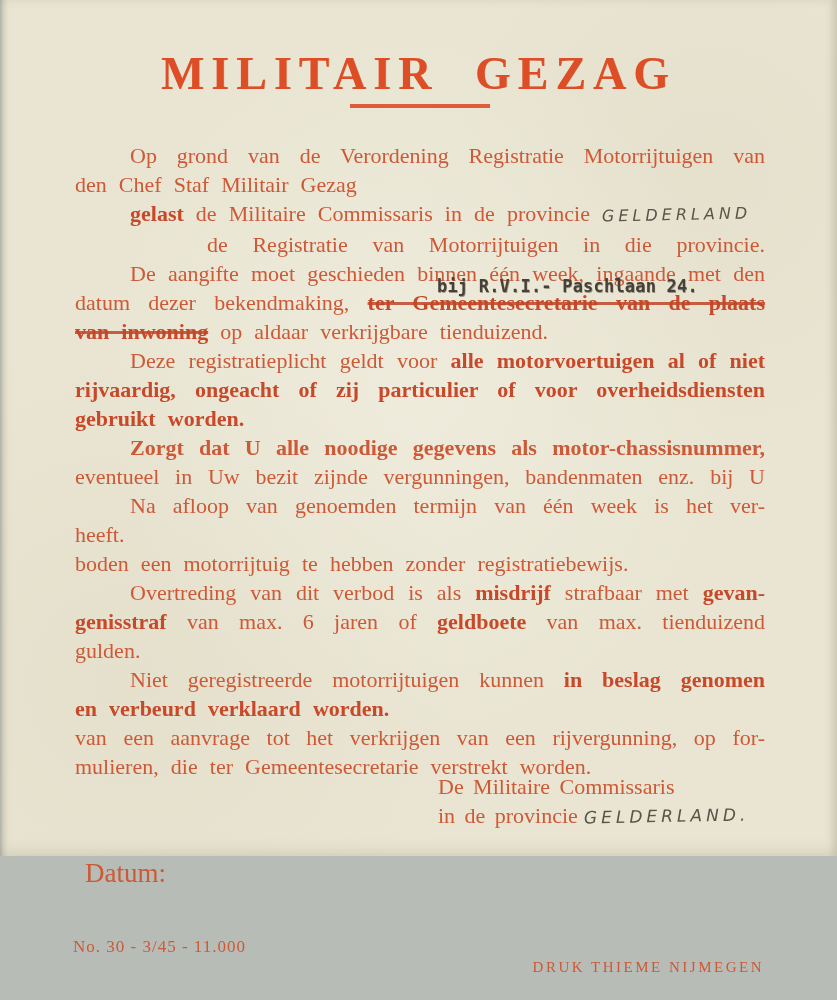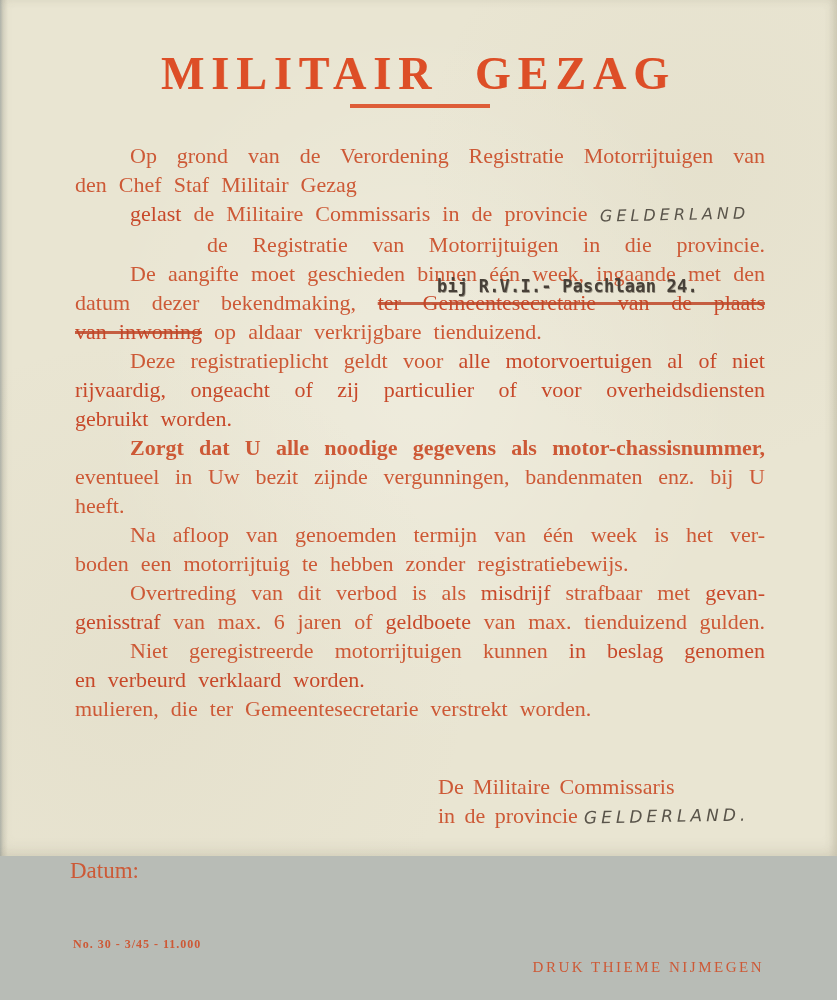--- a/index.html
+++ b/index.html
@@ -58,21 +58,21 @@
     top: 141px; left: 75px;
     width: 690px;
     font-size: 22px;
     line-height: 29px;
     color: var(--ink-red);
     word-spacing: 0.30em;
   }
   .line { min-height: 29px; white-space: normal; }
   .line.justify { text-align: justify; text-align-last: justify; }
   .seg-n { }
-  .seg-b, .seg-bs { font-weight: normal; color: var(--ink-red-bold); }
+  .seg-b, .seg-bs { font-weight: bold; color: var(--ink-red-bold); }
   .seg-bs {
     text-decoration: line-through;
     text-decoration-thickness: 2.5px;
     text-decoration-color: rgba(190,70,40,0.85);
   }
   .seg-h {
     font-family: "DejaVu Sans", sans-serif;
     font-style: italic;
     font-size: 16px;
     font-weight: normal;
@@ -108,31 +108,30 @@
     font-size: 17px;
     letter-spacing: 4px;
     color: var(--ink-hand);
     display: inline-block;
     transform: rotate(-1deg) translateY(-1px);
     margin-left: 6px;
   }
 
   .datum {
     position: absolute;
-    top: 858px; left: 70px;
-    font-size: 23px;
+    top: 858px; left: 85px;
+    font-size: 27px;
     color: var(--ink-red);
   }
   .print-no {
     position: absolute;
     top: 937px; left: 73px;
-    font-size: 12px;
+    font-size: 17px;
     letter-spacing: 1px;
     color: var(--ink-red);
-    font-weight: bold;
   }
   .printer {
     position: absolute;
     top: 959px; right: 73px;
     font-size: 15px;
     letter-spacing: 2.5px;
     color: var(--ink-red);
   }
 </style>
 </head>
@@ -150,27 +149,28 @@
       <div class="line" style="padding-left: 55px;"><span class="seg-b">gelast</span><span class="seg-n"> de Militaire Commissaris in de provincie </span><span class="seg-h">GELDERLAND</span></div>
       <div class="line justify" style="padding-left: 132px;"><span class="seg-n">de Registratie van Motorrijtuigen in die provincie.</span></div>
       <div class="line justify" style="padding-left: 55px;"><span class="seg-n">De aangifte moet geschieden binnen één week, ingaande met den</span></div>
       <div class="line justify"><span class="seg-n">datum dezer bekendmaking, </span><span class="seg-bs">ter Gemeentesecretarie van de plaats</span></div>
       <div class="line"><span class="seg-bs">van inwoning</span><span class="seg-n"> op aldaar verkrijgbare tienduizend.</span></div>
       <div class="line justify" style="padding-left: 55px;"><span class="seg-n">Deze registratieplicht geldt voor </span><span class="seg-b">alle motorvoertuigen al of niet</span></div>
       <div class="line justify"><span class="seg-b">rijvaardig, ongeacht of zij particulier of voor overheidsdiensten</span></div>
       <div class="line"><span class="seg-b">gebruikt worden.</span></div>
       <div class="line justify" style="padding-left: 55px; font-weight: bold;"><span class="seg-n">Zorgt dat U alle noodige gegevens als motor-chassisnummer,</span></div>
       <div class="line justify"><span class="seg-n">eventueel in Uw bezit zijnde vergunningen, bandenmaten enz. bij U</span></div>
+      <div class="line justify" style="padding-left: 55px;"><span class="seg-n">Na afloop van genoemden termijn van één week is het ver-</span></div>
       <div class="line"><span class="seg-n">heeft.</span></div>
-      <div class="line justify" style="padding-left: 55px;"><span class="seg-n">Na afloop van genoemden termijn van één week is het ver-</span></div>
       <div class="line"><span class="seg-n">boden een motorrijtuig te hebben zonder registratiebewijs.</span></div>
       <div class="line justify" style="padding-left: 55px;"><span class="seg-n">Overtreding van dit verbod is als </span><span class="seg-b">misdrijf</span><span class="seg-n"> strafbaar met </span><span class="seg-b">gevan-</span></div>
       <div class="line justify"><span class="seg-b">genisstraf</span><span class="seg-n"> van max. 6 jaren of </span><span class="seg-b">geldboete</span><span class="seg-n"> van max. tienduizend gulden.</span></div>
       <div class="line justify" style="padding-left: 55px;"><span class="seg-n">Niet geregistreerde motorrijtuigen kunnen </span><span class="seg-b">in beslag genomen</span></div>
       <div class="line"><span class="seg-b">en verbeurd verklaard worden.</span></div>
+      <div class="line justify"><span class="seg-n">van een aanvrage tot het verkrijgen van een rijvergunning, op for-</span></div>
       <div class="line"><span class="seg-n">mulieren, die ter Gemeentesecretarie verstrekt worden.</span></div>
     </div>
 
   <div class="typed-overlay">bij R.V.I.- Paschlaan 24.</div>
 
   <div class="signature">
     <div>De Militaire Commissaris</div>
     <div><span>in de provincie</span><span class="sig-hand">GELDERLAND.</span></div>
   </div>
 

